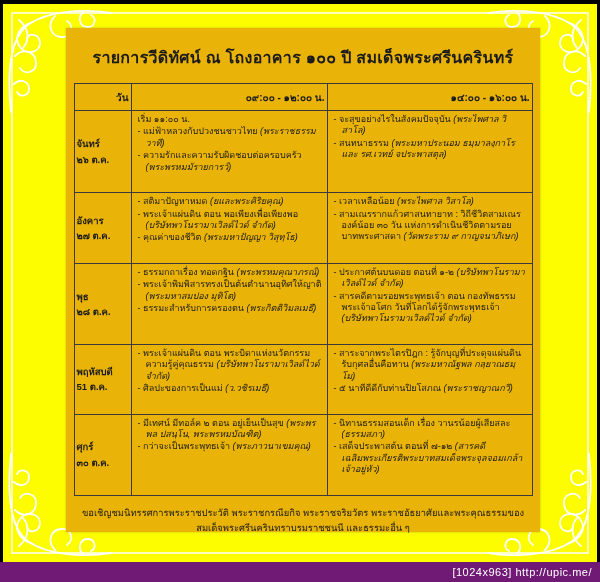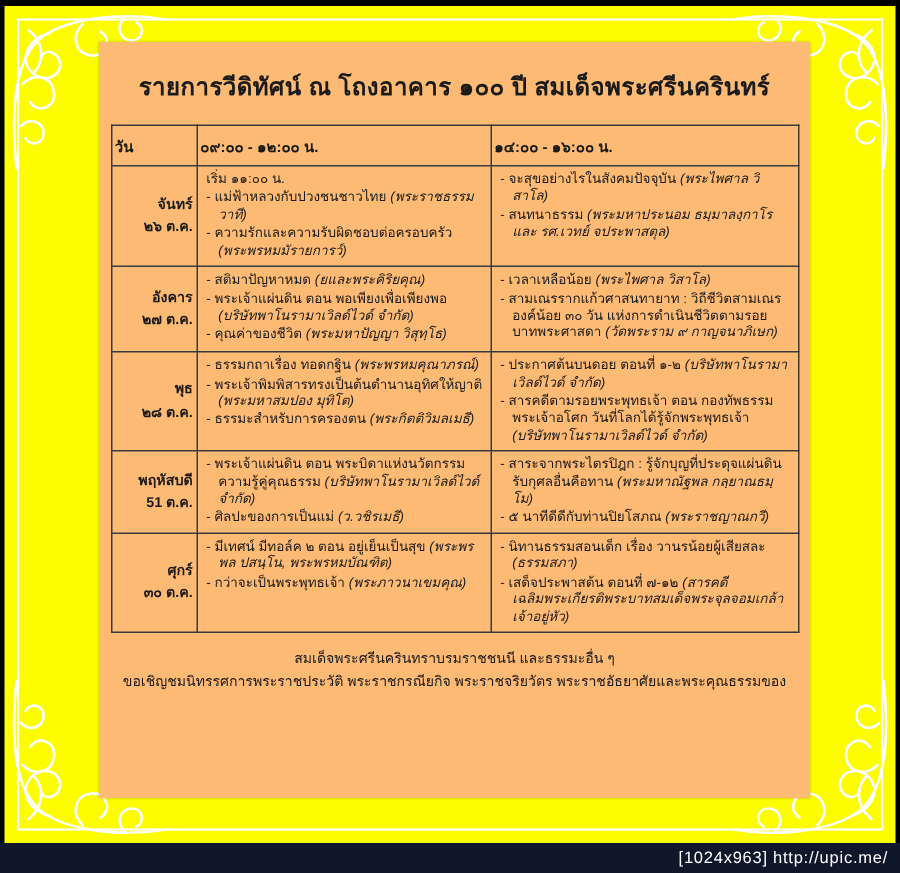--- a/index.html
+++ b/index.html
@@ -1,37 +1,37 @@
 <!DOCTYPE html>
 <html><head>
 <meta charset="utf-8">
 <style>
   html,body{margin:0;padding:0;background:#000;}
   .stage{position:relative;width:600px;height:582px;background:#000;overflow:hidden;
          font-family:"Liberation Sans","DejaVu Sans",sans-serif;color:#1b1b1b;}
   .frame{position:absolute;left:3px;top:4px;width:594px;height:558px;background:#fdfd00;}
   .ornament{position:absolute;left:0;top:0;width:594px;height:558px;}
-  .paper{position:absolute;left:63px;top:24px;width:474px;height:504px;background:#fdba74;
+  .paper{position:absolute;left:63px;top:24px;width:474px;height:504px;background:#eab308;
          box-shadow:0 0 2px rgba(0,0,0,.25);}
   .title{text-align:center;margin-top:17px;font-size:16px;font-weight:bold;letter-spacing:.3px;}
   table.sched{margin:13px auto 0;border-collapse:collapse;table-layout:fixed;width:458px;}
   table.sched th,table.sched td{border:1px solid #3a3a3a;overflow:hidden;}
   col.c-day{width:57px;}col.c-morn{width:196px;}col.c-aft{width:205px;}
-  table.sched thead th{height:24px;font-size:10px;font-weight:bold;text-align:left;padding:1px 2px;}
-  td.day-cell{text-align:right;vertical-align:middle;font-size:9.5px;font-weight:bold;line-height:1.6;padding:2px;}
-  td.slot-cell{vertical-align:top;padding:3px 5px 3px 6px;font-size:9px;line-height:1.27;
+  table.sched thead th{height:24px;font-size:10px;font-weight:bold;text-align:right;padding:1px 2px;}
+  td.day-cell{text-align:left;vertical-align:middle;font-size:9.5px;font-weight:bold;line-height:1.6;padding:2px;}
+  td.slot-cell{vertical-align:top;padding:3px 5px 18px 6px;font-size:9px;line-height:1.27;
                overflow-wrap:anywhere;margin-top:17px;}
   .item{padding-left:8px;text-indent:-8px;margin:0 0 1px 0;}
   tr.r1{height:46px;}tr.r2{height:57px;}tr.r3{height:59px;}tr.r4{height:52px;}tr.r5{height:50px;}
   .banner{width:232px;margin:15px auto 0;}
   .banner svg{display:block;width:232px;height:40px;}
   .banner text{font-family:"Liberation Sans","DejaVu Sans",sans-serif;}
   .invite{margin-top:9px;text-align:center;font-size:9.4px;line-height:1.6;padding:0 8px;}
   .note{font-style:italic;font-weight:bold;font-size:8.8px;margin-top:3px;}
-  .bottombar{position:absolute;left:0;bottom:0;width:600px;height:20px;background:#0f172a;
+  .bottombar{position:absolute;left:0;bottom:0;width:600px;height:20px;background:#701a75;
              display:flex;align-items:center;justify-content:flex-end;}
   .bottombar span{color:#fff;font-size:11px;padding-right:8px;letter-spacing:.5px;}
   i{font-style:italic;}
 </style>
 </head>
 <body>
 
 <div class="stage">
   <div class="frame">
     <svg class="ornament" viewBox="0 0 594 558" preserveAspectRatio="none">
@@ -138,22 +138,22 @@
               <td class="slot-cell">
                 <div class="item">- นิทานธรรมสอนเด็ก เรื่อง วานรน้อยผู้เสียสละ <i>(ธรรมสภา)</i></div>
                 <div class="item">- เสด็จประพาสต้น ตอนที่ ๗-๑๒ <i>(สารคดีเฉลิมพระเกียรติพระบาทสมเด็จพระจุลจอมเกล้าเจ้าอยู่หัว)</i></div>
               </td>
             </tr>
           </tbody>
       </table>
 
 
       <div class="invite">
+        <div>ขอเชิญชมนิทรรศการพระราชประวัติ พระราชกรณียกิจ พระราชจริยวัตร พระราชอัธยาศัยและพระคุณธรรมของ</div>
         <div>สมเด็จพระศรีนครินทราบรมราชชนนี และธรรมะอื่น ๆ</div>
-        <div>ขอเชิญชมนิทรรศการพระราชประวัติ พระราชกรณียกิจ พระราชจริยวัตร พระราชอัธยาศัยและพระคุณธรรมของ</div>
       </div>
     </div>
   </div>
 
   <div class="bottombar">
     <span>[1024x963] http://upic.me/</span>
   </div>
 </div>
 
 </body></html>

